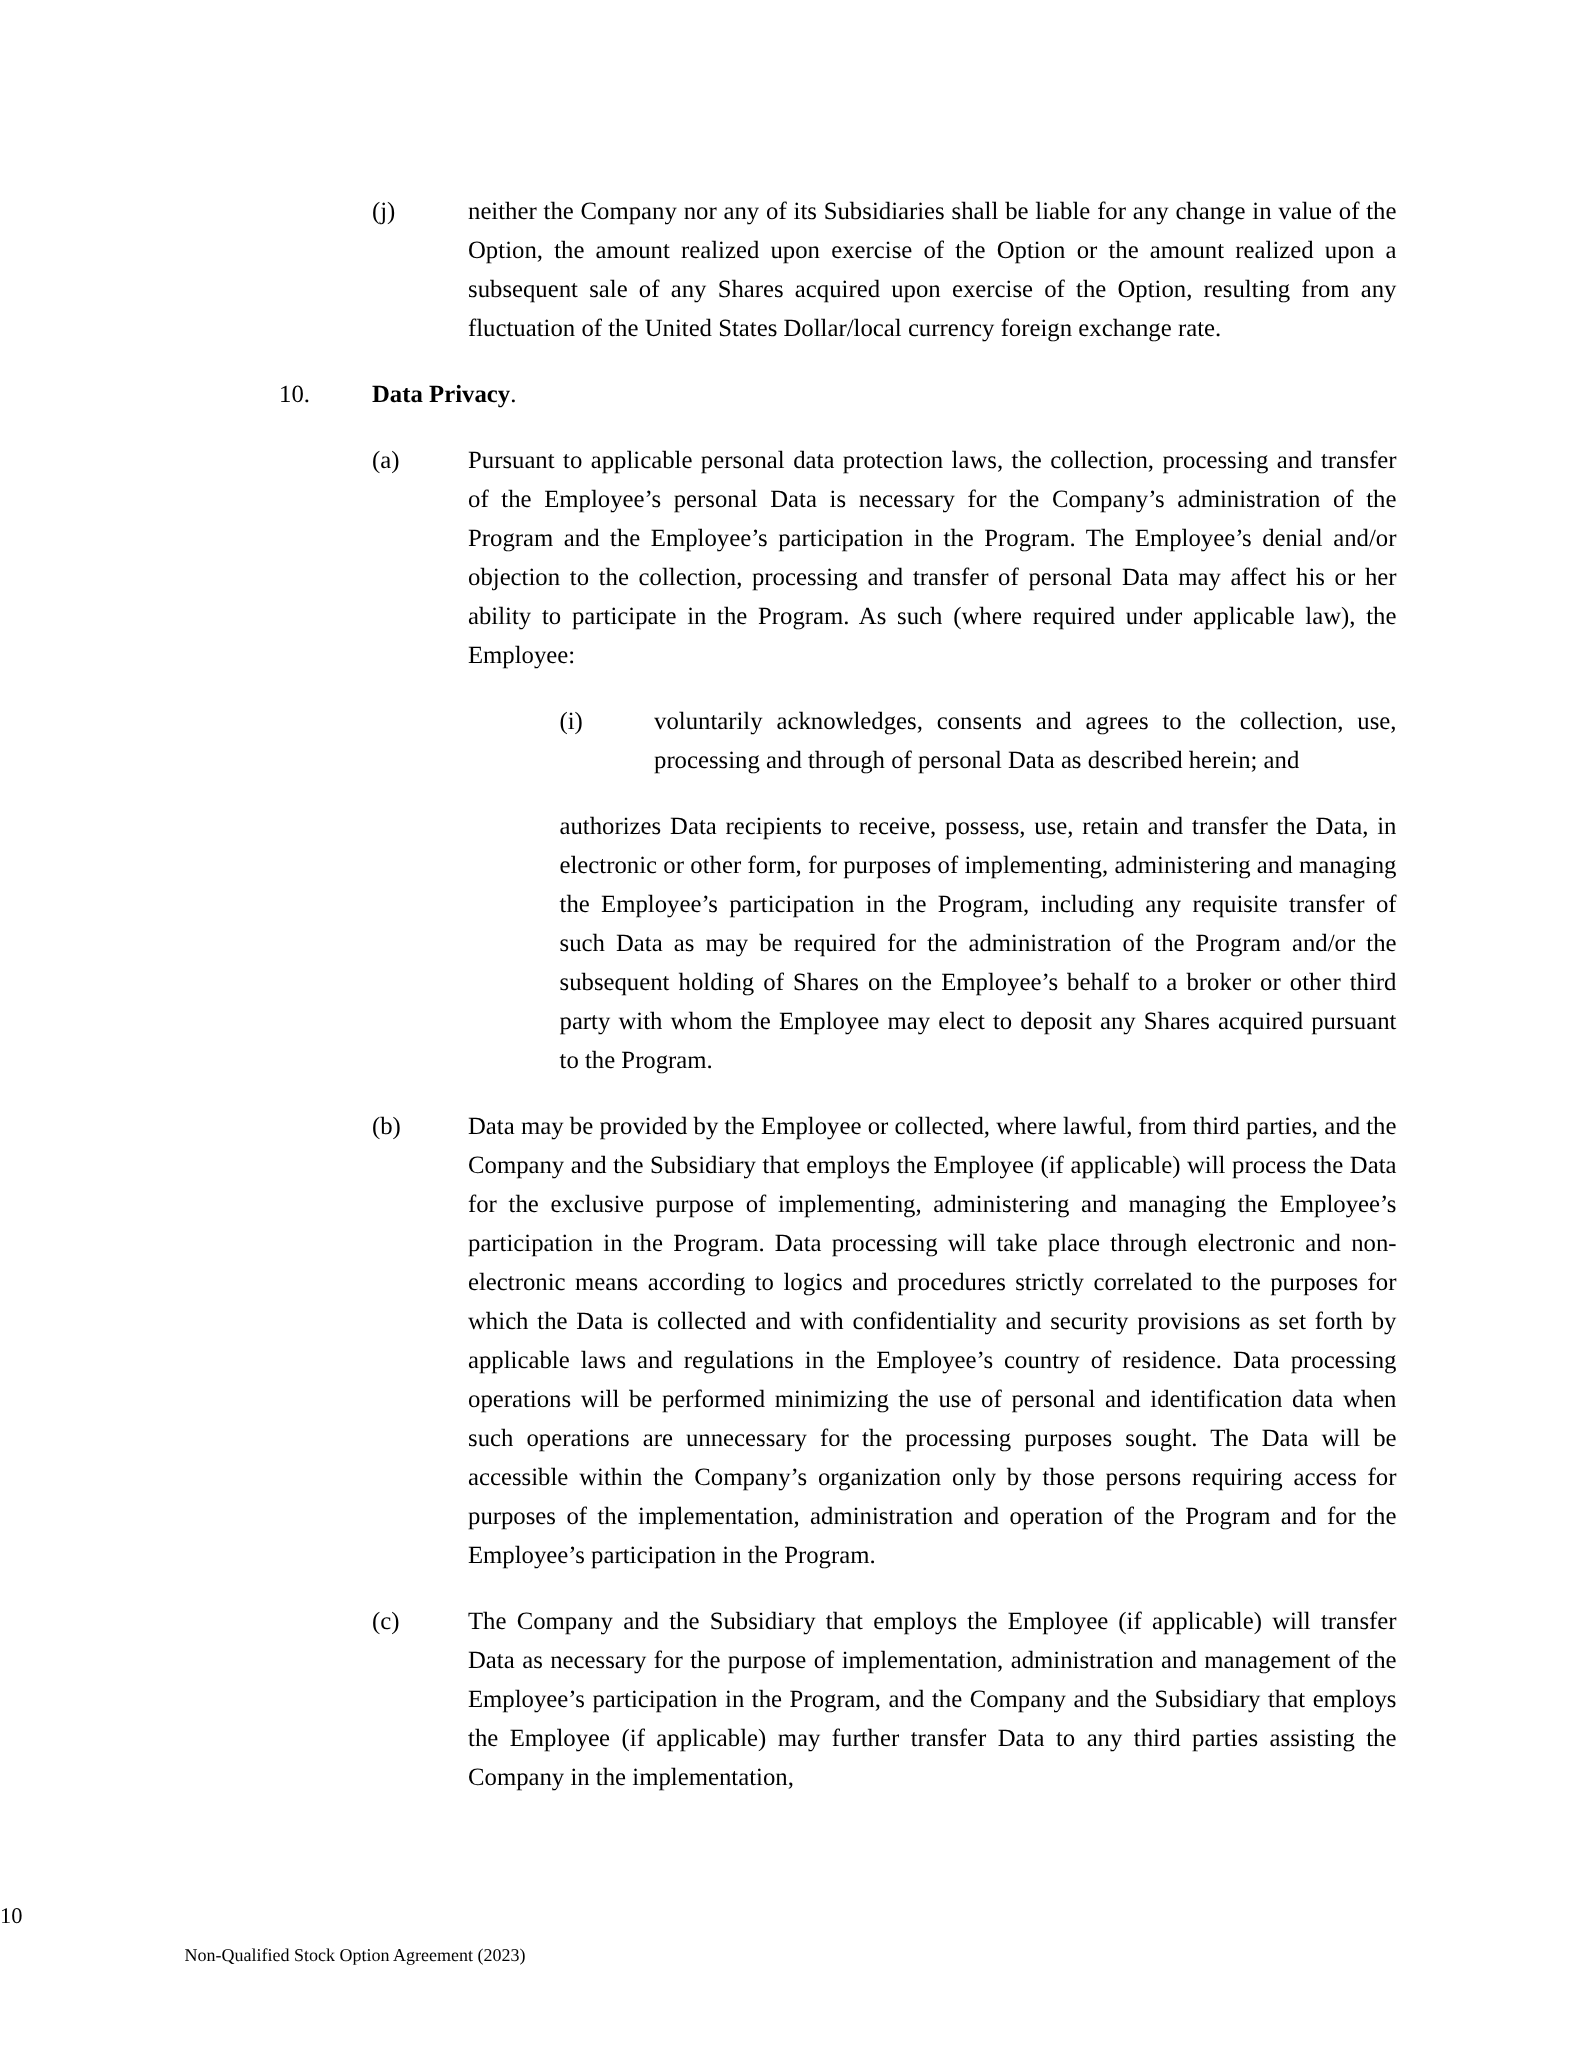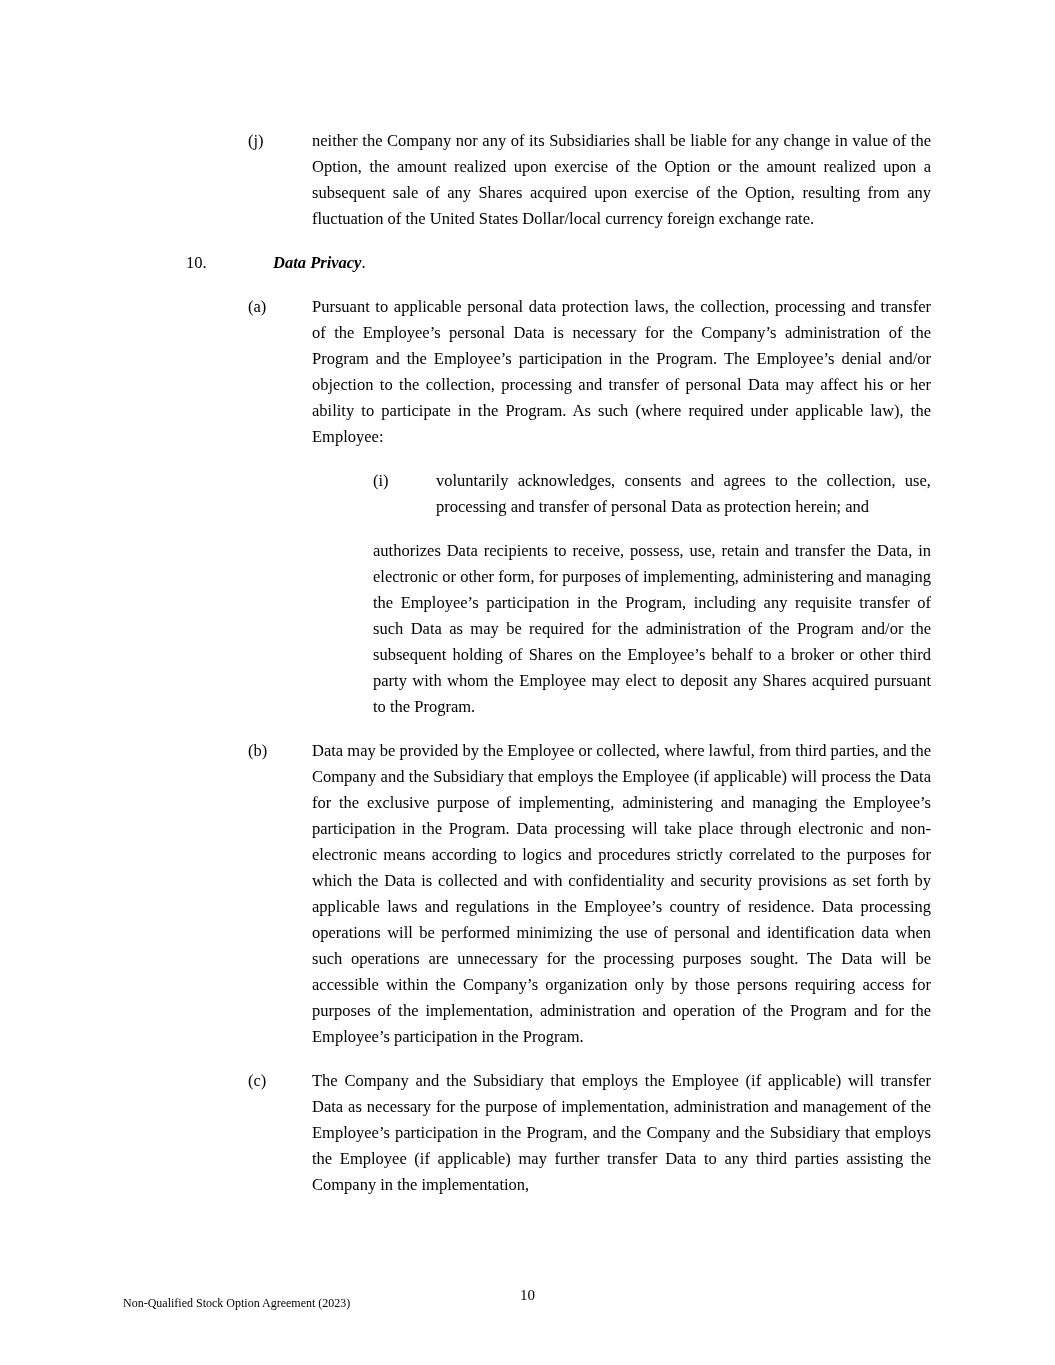--- a/index.html
+++ b/index.html
@@ -41,36 +41,34 @@
   .level-2 {
     padding-left: 250px;
   }
   .level-2 > .label {
     width: 63px;
   }
   .section-heading {
     display: flex;
     padding-left: 63px;
     margin: 0 0 18px 0;
-    gap: 25px;
   }
   .section-heading .num {
     width: 62px;
     flex: 0 0 auto;
   }
   .section-heading .title {
     font-weight: bold;
-    font-style: italic;
   }
   .page-number {
     position: absolute;
     left: 0;
     width: 100%;
-    bottom: 61px;
-    text-align: center;
+    bottom: 78px;
+    text-align: left;
     font-size: 15px;
     line-height: 18px;
   }
   .page-footer {
     position: absolute;
     left: 123px;
     bottom: 54px;
     font-size: 12px;
     line-height: 16px;
   }
@@ -90,21 +88,21 @@
     <span><span class="title">Data Privacy</span><span>.</span></span>
   </div>
 
   <div class="para level-1">
     <span class="label">(a)</span>
     <div class="text">Pursuant to applicable personal data protection laws, the collection, processing and transfer of the Employee’s personal Data is necessary for the Company’s administration of the Program and the Employee’s participation in the Program.  The Employee’s denial and/or objection to the collection, processing and transfer of personal Data may affect his or her ability to participate in the Program.  As such (where required under applicable law), the Employee:</div>
   </div>
 
   <div class="para level-2">
     <span class="label">(i)</span>
-    <div class="text">voluntarily acknowledges, consents and agrees to the collection, use, processing and transfer of personal Data as protection herein; and</div>
+    <div class="text">voluntarily acknowledges, consents and agrees to the collection, use, processing and through of personal Data as described herein; and</div>
   </div>
 
   <div class="para level-2">
     <div class="text">authorizes Data recipients to receive, possess, use, retain and transfer the Data, in electronic or other form, for purposes of implementing, administering and managing the Employee’s participation in the Program, including any requisite transfer of such Data as may be required for the administration of the Program and/or the subsequent holding of Shares on the Employee’s behalf to a broker or other third party with whom the Employee may elect to deposit any Shares acquired pursuant to the Program.</div>
   </div>
 
   <div class="para level-1">
     <span class="label">(b)</span>
     <div class="text">Data may be provided by the Employee or collected, where lawful, from third parties, and the Company and the Subsidiary that employs the Employee (if applicable) will process the Data for the exclusive purpose of implementing, administering and managing the Employee’s participation in the Program.  Data processing will take place through electronic and non-electronic means according to logics and procedures strictly correlated to the purposes for which the Data is collected and with confidentiality and security provisions as set forth by applicable laws and regulations in the Employee’s country of residence.  Data processing operations will be performed minimizing the use of personal and identification data when such operations are unnecessary for the processing purposes sought.  The Data will be accessible within the Company’s organization only by those persons requiring access for purposes of the implementation, administration and operation of the Program and for the Employee’s participation in the Program.</div>
   </div>

